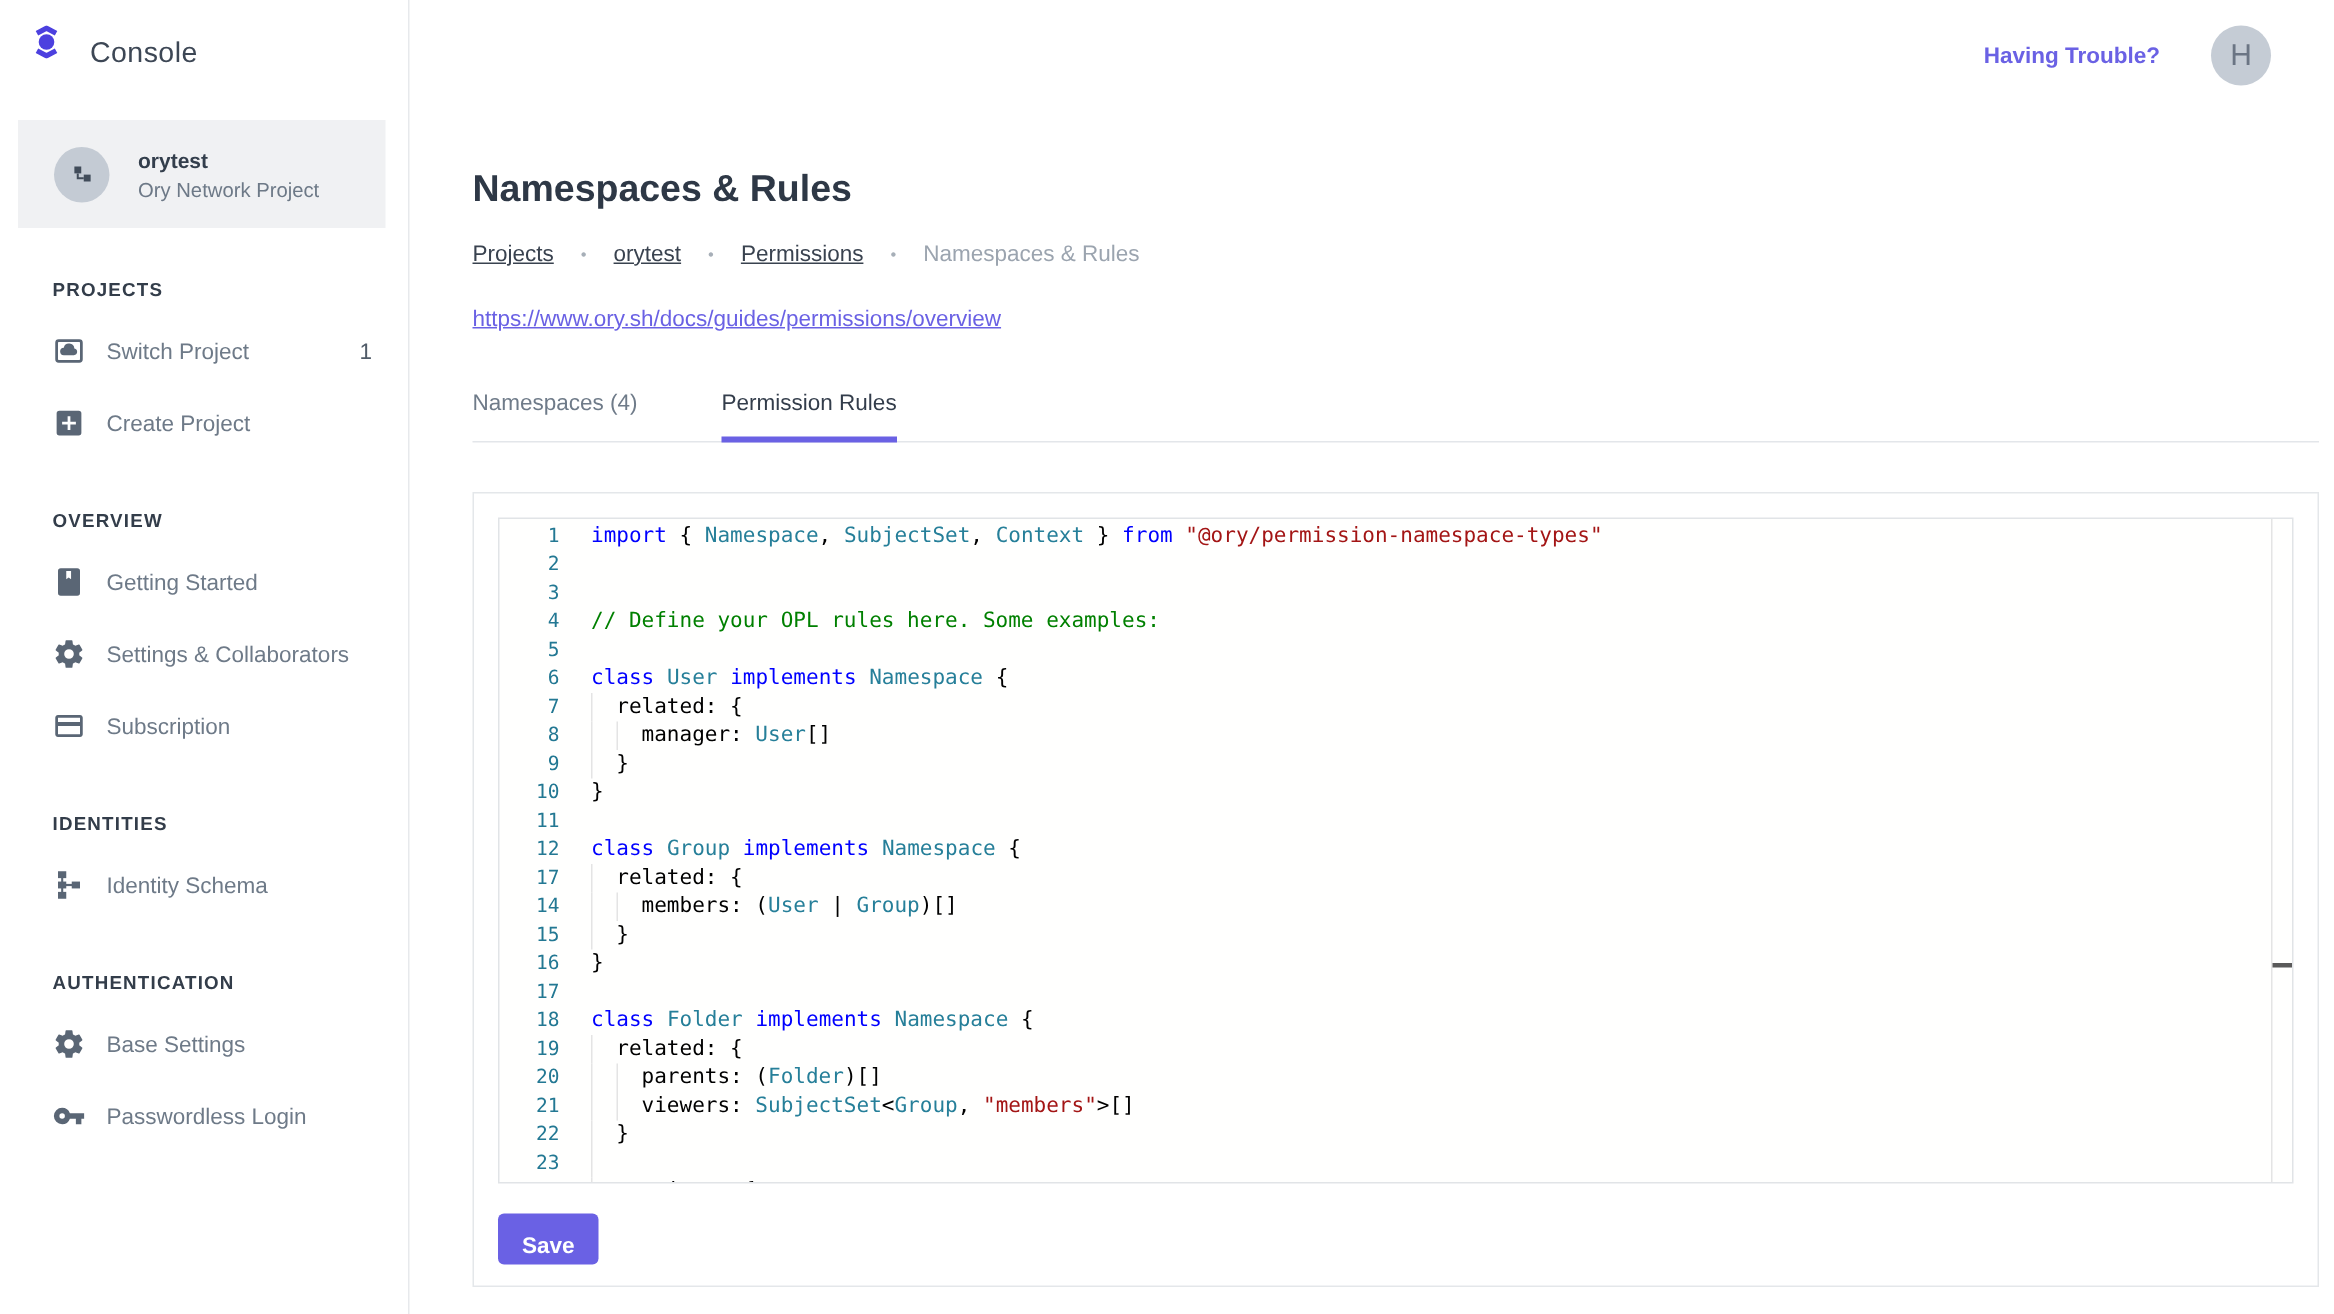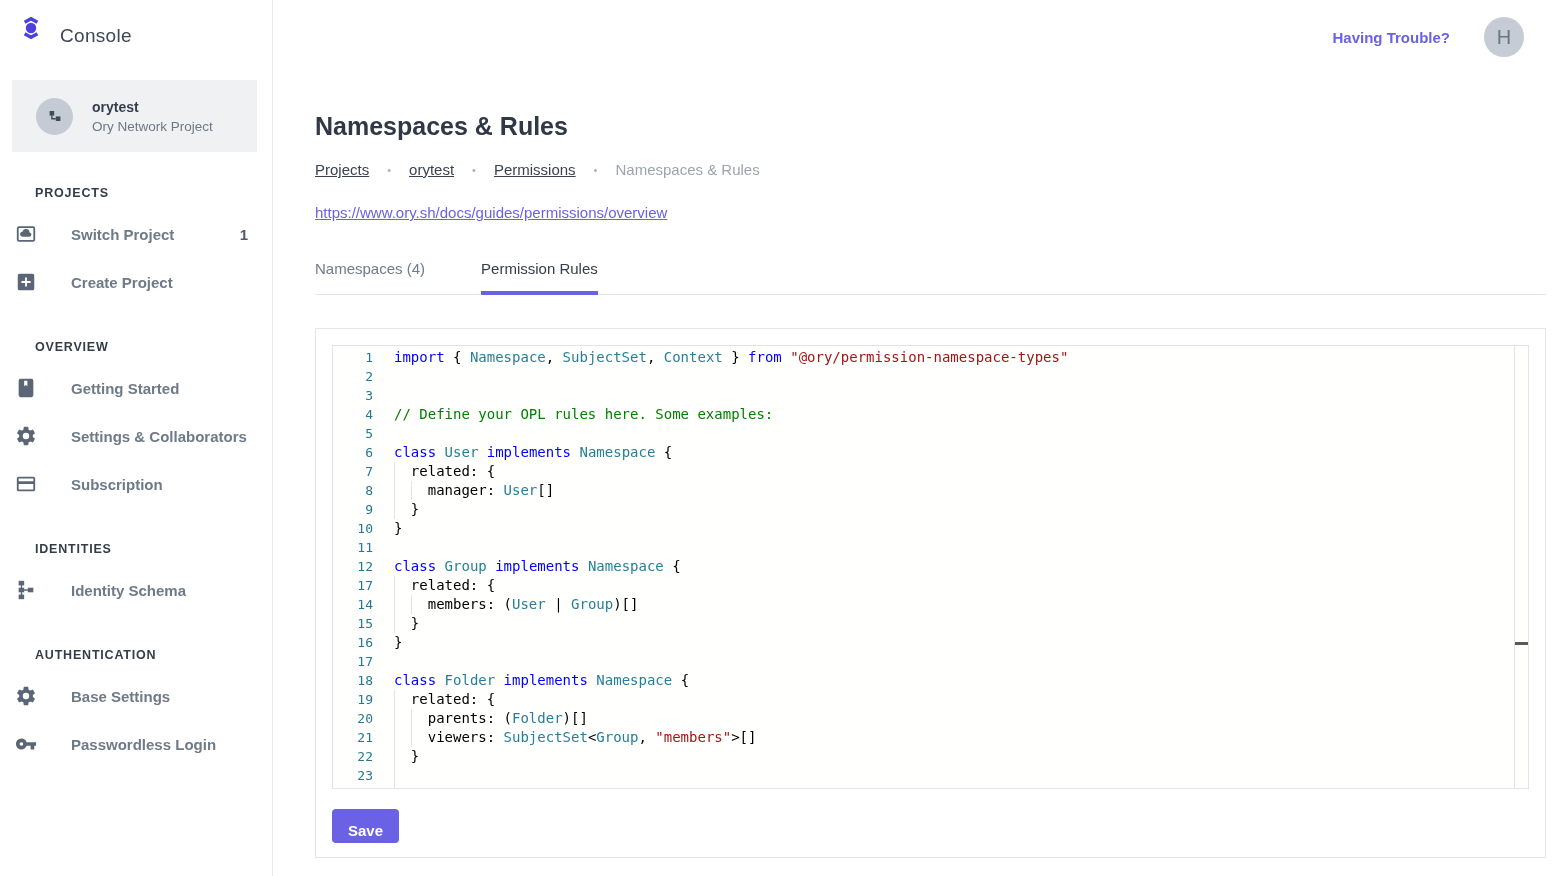--- a/index.html
+++ b/index.html
@@ -9,29 +9,29 @@
 
   
   .sidebar { width:273px; min-width:273px; height:100%; border-right:1px solid #e7e9ec; background:#fff; overflow:hidden; }
   .logo-row { display:flex; align-items:center; gap:12px; padding:16px 0 0 20px; height:56px; cursor:pointer; }
   .logo-text { font-size:19px; color:#3d4755; letter-spacing:.3px; }
   .project-card { margin:24px 15px 0 12px; background:#f0f1f3; height:72px; display:flex; align-items:center; padding-left:24px; gap:19px; cursor:pointer; }
   .project-avatar { width:37px; height:37px; border-radius:50%; background:#c4cbd4; color:#414c5a; display:flex; align-items:center; justify-content:center; flex:none; }
   .project-name { font-size:14px; font-weight:700; color:#333e4c; margin-bottom:4px; }
   .project-sub { font-size:13.5px; color:#6d7987; }
   .section-title { margin:34px 0 10px 35px; font-size:12.5px; font-weight:700; color:#333d4a; letter-spacing:.8px; }
-  .sb-item { height:48px; display:flex; align-items:center; padding:0 24px 0 15px; gap:34px; cursor:pointer;font-weight:bold; }
+  .sb-item { height:48px; display:flex; align-items:center; padding:0 24px 0 35px; gap:14px; cursor:pointer; }
   .sb-item .ic { width:22px; height:22px; color:#5a6675; flex:none; display:flex; align-items:center; justify-content:center; }
   .sb-item .lbl { font-size:15px; color:#6e7a88; }
   .sb-item .badge { margin-left:auto; font-size:15px; color:#515c69; }
   .ic svg { width:22px; height:22px; display:block; }
 
   
   main { flex:1; position:relative; padding-left:42px; }
-  .topbar { display:flex; justify-content:flex-end; align-items:center; gap:34px; height:74px; padding-right:32px; }
+  .topbar { display:flex; justify-content:flex-end; align-items:center; gap:34px; height:74px; padding-right:42px; }
   .trouble { font-weight:700; font-size:15px; color:var(--accent,#6a5ded); cursor:pointer; text-decoration:none; }
   .avatar { width:40px; height:40px; border-radius:50%; background:#c5ccd5; color:#6b7584; font-size:20px; display:flex; align-items:center; justify-content:center; cursor:pointer; }
   h1 { margin-top:38px; font-size:25px; font-weight:700; color:#2e3846; }
   .breadcrumb { margin-top:20px; display:flex; align-items:center; gap:18px; font-size:15px; }
   .crumb { color:#39424f; text-decoration:underline; cursor:pointer; }
   .crumb.current { color:#9ba4af; text-decoration:none; cursor:default; }
   .sep { color:#a7afb8; font-size:11px; }
   .docs-link { display:inline-block; margin-top:26px; font-size:15px; color:var(--accent,#7158e8); text-decoration:underline; cursor:pointer; }
   .tabs { margin-top:38px; display:flex; gap:56px; border-bottom:1px solid #e3e6ea; width:1231px; }
   .tab { font-size:15px; color:#6f7b89; padding-bottom:17px; position:relative; cursor:pointer; }

